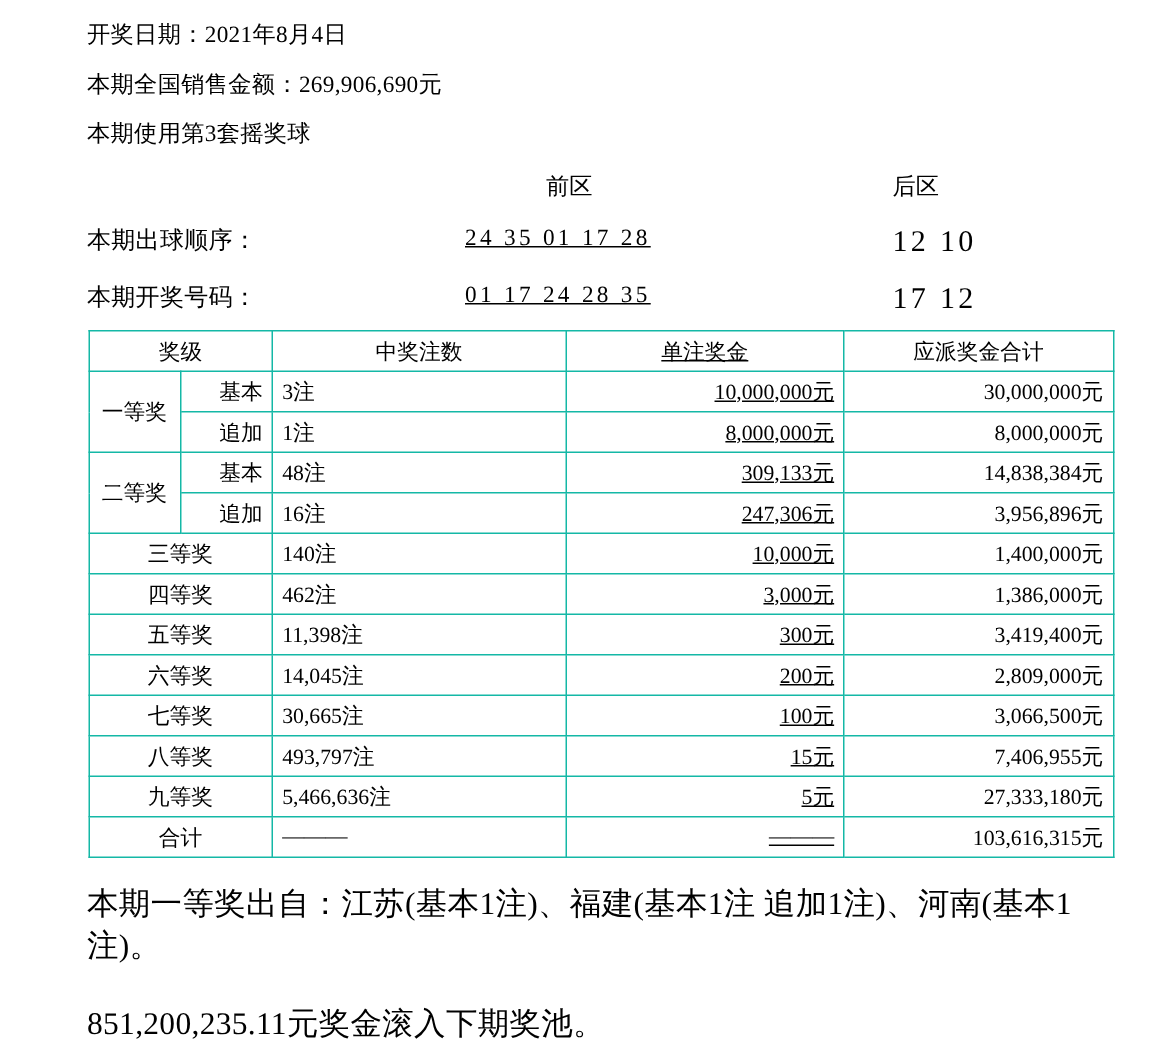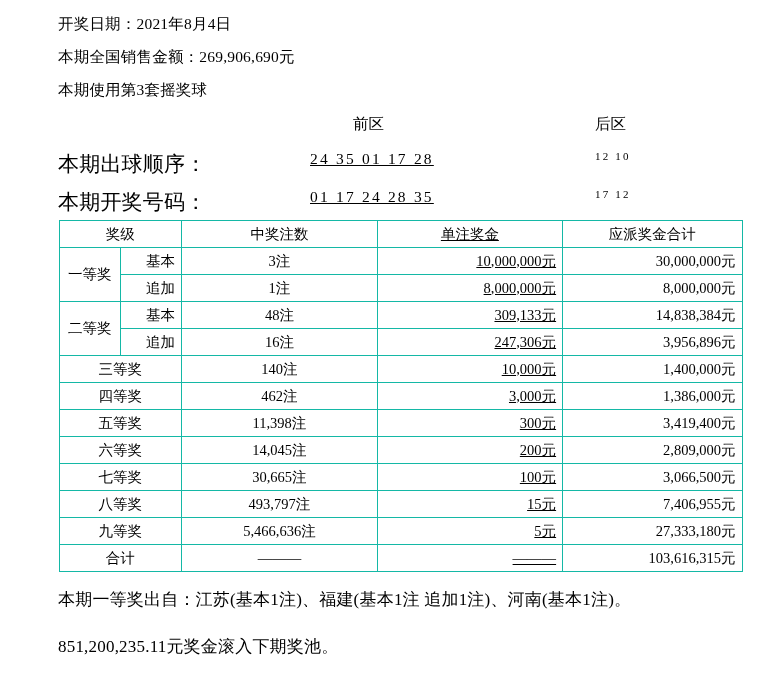--- a/index.html
+++ b/index.html
@@ -29,54 +29,54 @@
     letter-spacing: 0.2px;
   }
   .zone-row {
     position: relative;
     height: 26px;
     margin-top: 14px;
     margin-bottom: 4px;
   }
   .zone-front {
     position: absolute;
-    left: 295px;
+    left: 306px;
     top: 0;
     font-size: 15.5px;
   }
   .zone-back {
     position: absolute;
     left: 537px;
     top: 0;
     font-size: 15.5px;
   }
   .draw-row {
     position: relative;
     height: 38px;
   }
   .draw-label {
     position: absolute;
     left: 0;
     top: 6px;
-    font-size: 21px;
+    font-size: 16px;
     letter-spacing: 0.2px;
   }
   .draw-front {
     position: absolute;
     left: 252px;
     top: 6px;
     font-size: 15.5px;
     letter-spacing: 2.2px;
     text-decoration: underline;
   }
   .draw-back {
     position: absolute;
     left: 537px;
     top: 6px;
-    font-size: 11px;
+    font-size: 20px;
     letter-spacing: 2.2px;
   }
   .table-title {
     text-align: center;
     font-size: 15.5px;
     margin: 6px 0 8px 0;
     padding-right: 40px;
   }
   table.prize {
     border-collapse: collapse;
@@ -89,30 +89,30 @@
     font-size: 14.5px;
     height: 24px;
     padding: 1px 6px;
     font-weight: normal;
   }
   table.prize th {
     text-align: center;
   }
   .c-level { width: 108px; text-align: center; }
   .c-sub   { width: 62px;  text-align: right; }
-  .c-count { width: 180px; text-align: center; }
+  .c-count { width: 180px; text-align: left; }
   .c-unit  { width: 170px; text-align: right; text-decoration: underline; }
   .c-total { width: 164px; text-align: right; }
   .lvl-merged {
     text-align: center;
     vertical-align: middle;
   }
   .note {
     margin: 0;
-    font-size: 17px;
+    font-size: 21px;
     letter-spacing: 0.2px;
   }
   .note-1 { margin-top: 16px; }
   .note-2 { margin-top: 24px; }
 </style>
 </head>
 <body>
 
 <div class="page">
 

